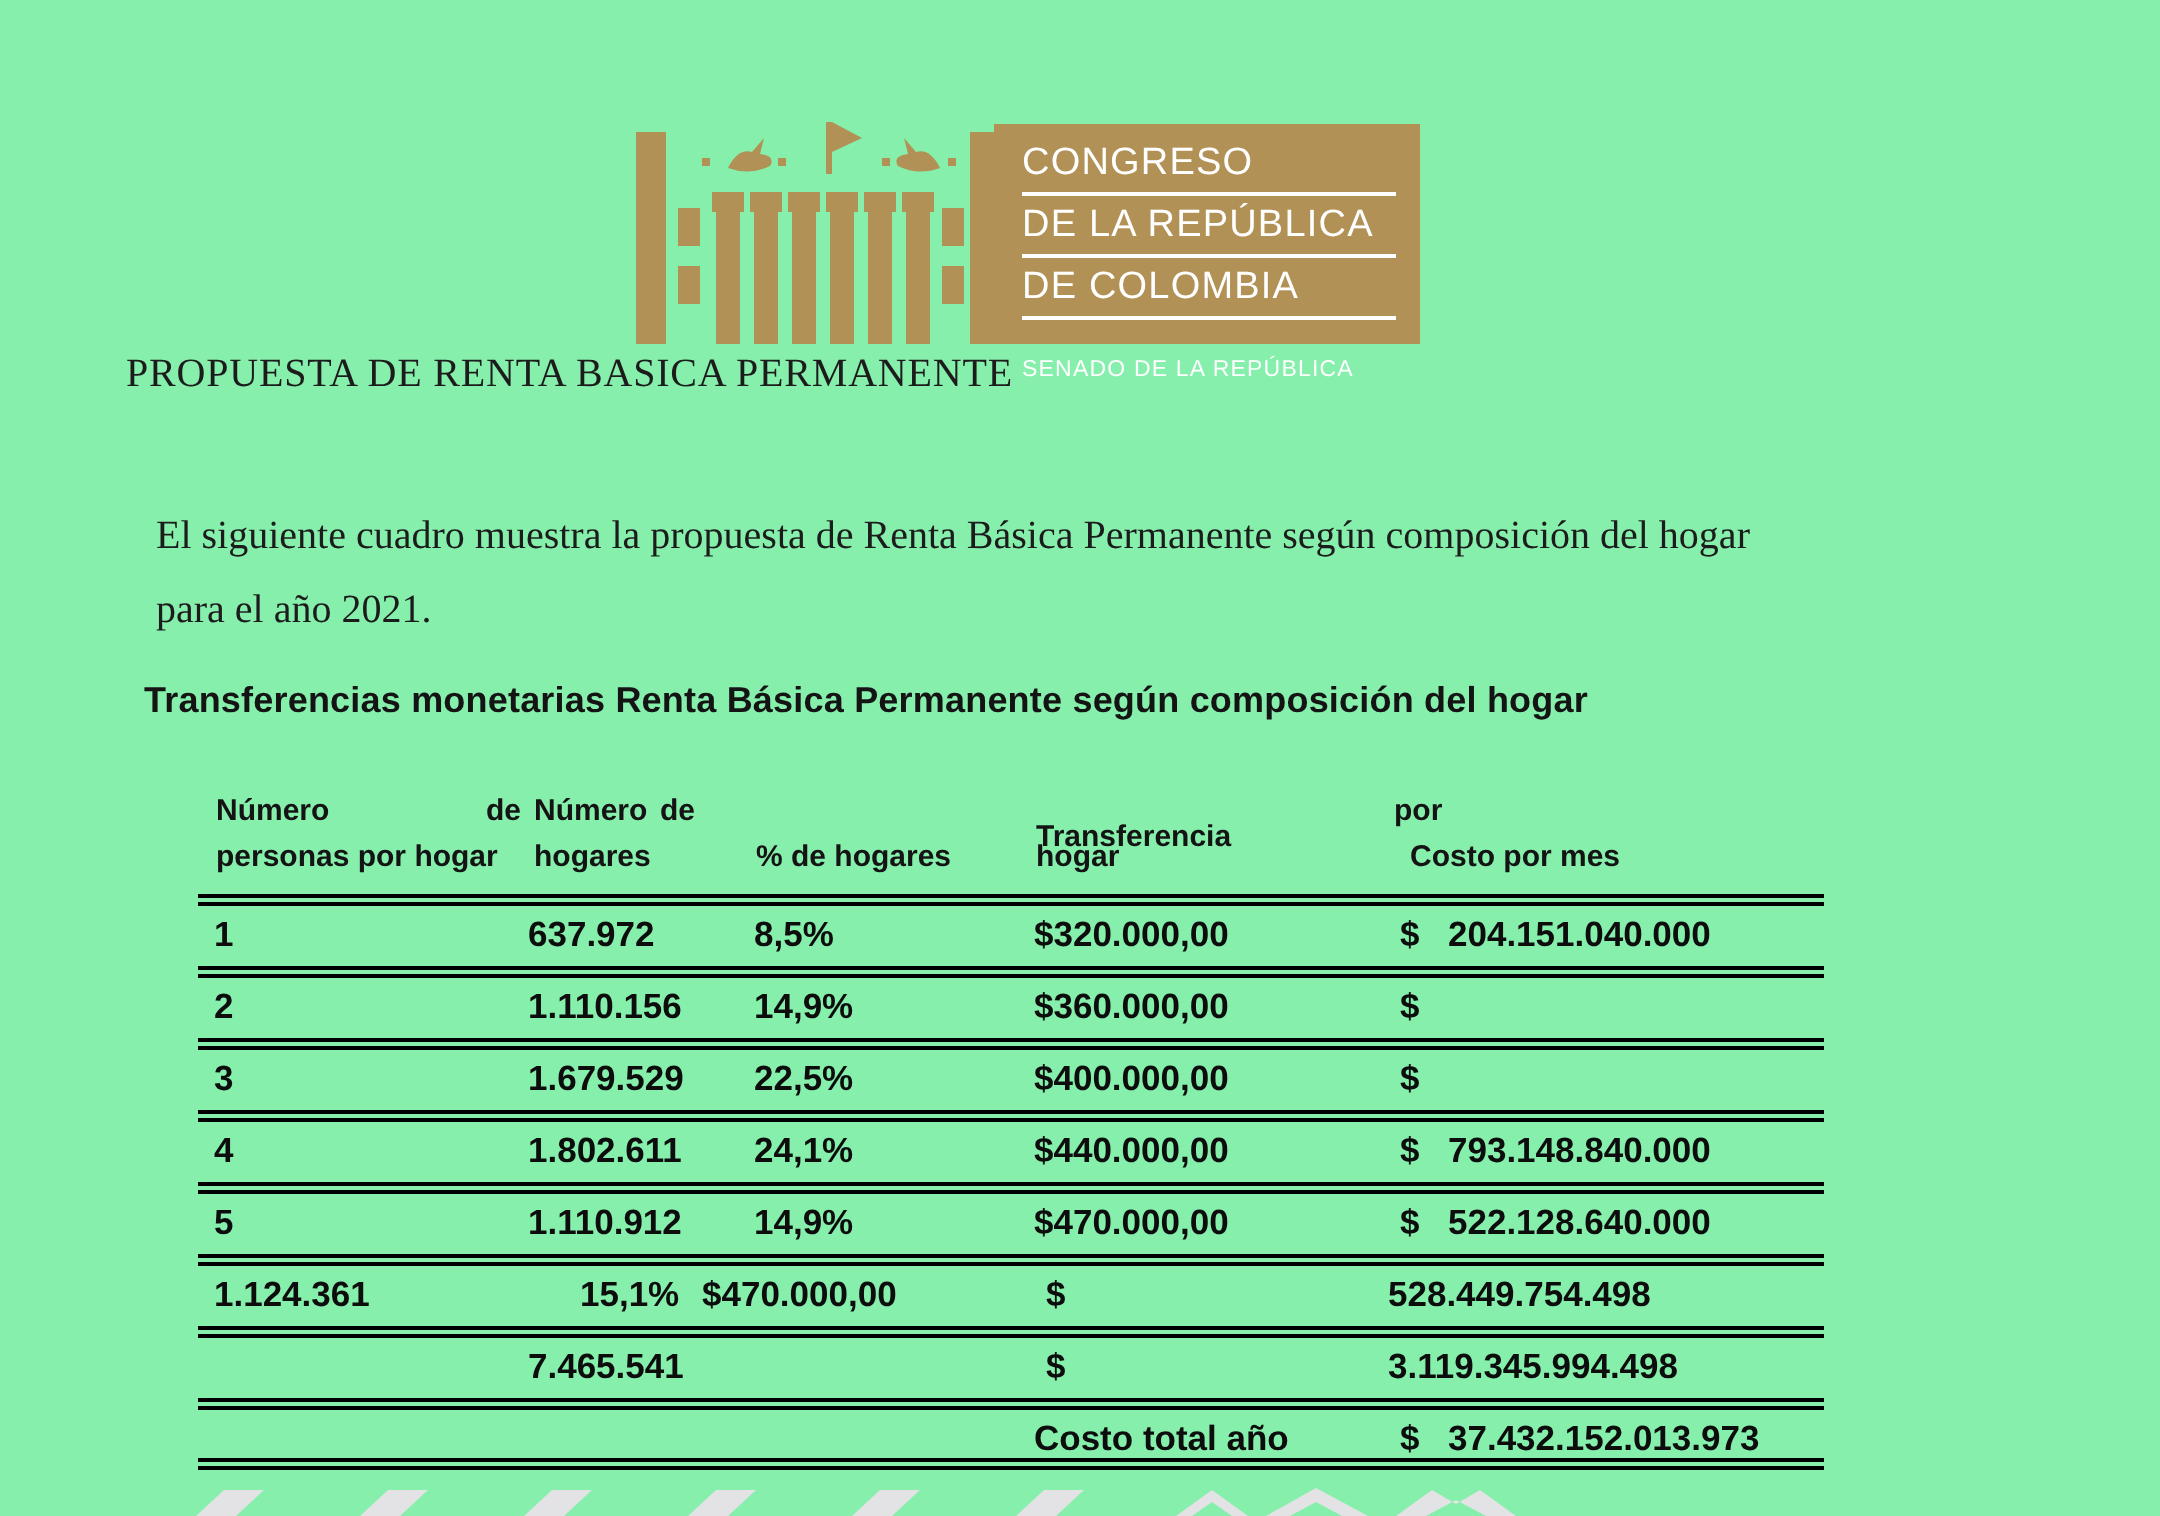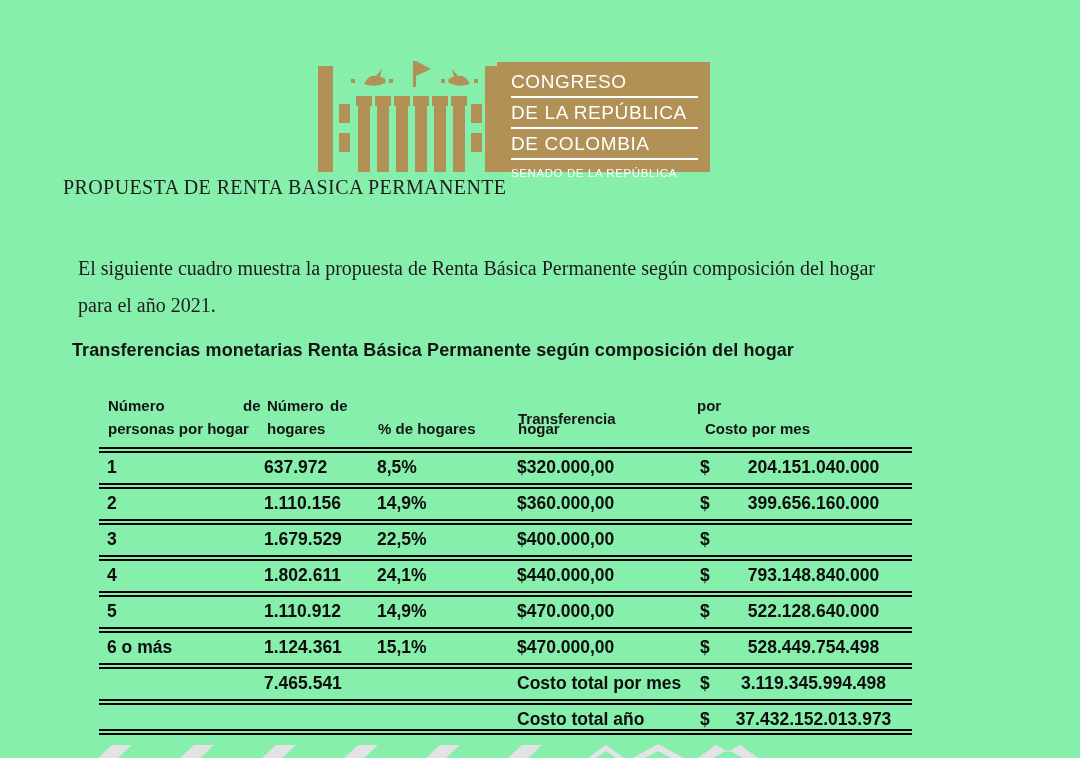--- a/index.html
+++ b/index.html
@@ -6,21 +6,21 @@
   .page{position:relative;width:1080px;height:758px;background:#86efac;overflow:hidden;
         font-family:"Liberation Sans",sans-serif;}
 
   
   .emblem{position:absolute;left:318px;top:60px;}
   .logo-box{position:absolute;left:497px;top:62px;width:213px;height:110px;
             background:var(--gold);box-sizing:border-box;padding:7px 12px 6px 14px;
             display:flex;flex-direction:column;}
   .lg-line{color:#fff;font-size:19px;line-height:25px;letter-spacing:0.6px;font-weight:400;}
   .lg-rule{border-top:2px solid #fff;margin:2px 0 2px;}
-  .lg-sub{color:#fff;font-size:11.5px;letter-spacing:0.6px;margin-top:5px;font-weight:400;}
+  .lg-sub{color:#fff;font-size:11.5px;letter-spacing:0.6px;margin-top:17px;font-weight:400;}
 
   
   .doc-title{position:absolute;left:63px;top:176px;margin:0;
              font-family:"Liberation Serif",serif;font-weight:400;
              font-size:20px;letter-spacing:0.4px;color:#1c1c1c;}
   .intro{position:absolute;left:78px;top:250px;width:920px;margin:0;
          font-family:"Liberation Serif",serif;font-size:20px;color:#1c1c1c;}
   .intro div{line-height:37px;}
   .tbl-title{position:absolute;left:72px;top:340px;margin:0;
              font-size:18px;font-weight:bold;color:#141414;letter-spacing:0.1px;}
@@ -34,21 +34,21 @@
   .dtable{position:absolute;left:99px;top:447px;width:813px;
           font-size:17.5px;font-weight:bold;color:#0d0d0d;}
   .tr{display:grid;grid-template-columns:157px 87px 166px 177px 30px 179px;
       box-sizing:border-box;padding:0 8px;height:36px;
       border-top:6px double #000;}
   .tr:last-child{border-bottom:6px double #000;}
   .td{line-height:29px;white-space:nowrap;overflow:visible;}
   .td.c2{text-align:left;}
   .td.c3{padding-left:26px;box-sizing:border-box;}
   .td.c5{padding-left:6px;box-sizing:border-box;}
-  .td.c6{text-align:center;}
+  .td.c6{text-align:left;}
 
   
   .wm{position:absolute;left:88px;top:743px;}
 </style>
 </head>
 <body>
 
 <div class="page" style="--gold:#B19155;">
 
   <svg class="emblem" width="182" height="112" viewBox="0 0 182 112">
@@ -129,21 +129,20 @@
       <div class="td c4">$320.000,00</div>
       <div class="td c5">$</div>
       <div class="td c6">204.151.040.000</div>
     </div>
     <div class="tr">
       <div class="td c1">2</div>
       <div class="td c2">1.110.156</div>
       <div class="td c3">14,9%</div>
       <div class="td c4">$360.000,00</div>
       <div class="td c5">$</div>
-      <div class="td c6">399.656.160.000</div>
     </div>
     <div class="tr">
       <div class="td c1">3</div>
       <div class="td c2">1.679.529</div>
       <div class="td c3">22,5%</div>
       <div class="td c4">$400.000,00</div>
       <div class="td c5">$</div>
     </div>
     <div class="tr">
       <div class="td c1">4</div>
@@ -155,32 +154,30 @@
     </div>
     <div class="tr">
       <div class="td c1">5</div>
       <div class="td c2">1.110.912</div>
       <div class="td c3">14,9%</div>
       <div class="td c4">$470.000,00</div>
       <div class="td c5">$</div>
       <div class="td c6">522.128.640.000</div>
     </div>
     <div class="tr">
-      <div class="td c1">6 o más</div>
       <div class="td c2">1.124.361</div>
       <div class="td c3">15,1%</div>
       <div class="td c4">$470.000,00</div>
       <div class="td c5">$</div>
       <div class="td c6">528.449.754.498</div>
     </div>
     <div class="tr">
       <div class="td c1"></div>
       <div class="td c2">7.465.541</div>
       <div class="td c3"></div>
-      <div class="td c4">Costo total por mes</div>
       <div class="td c5">$</div>
       <div class="td c6">3.119.345.994.498</div>
     </div>
     <div class="tr">
       <div class="td c1"></div>
       <div class="td c2"></div>
       <div class="td c3"></div>
       <div class="td c4">Costo total año</div>
       <div class="td c5">$</div>
       <div class="td c6">37.432.152.013.973</div>

